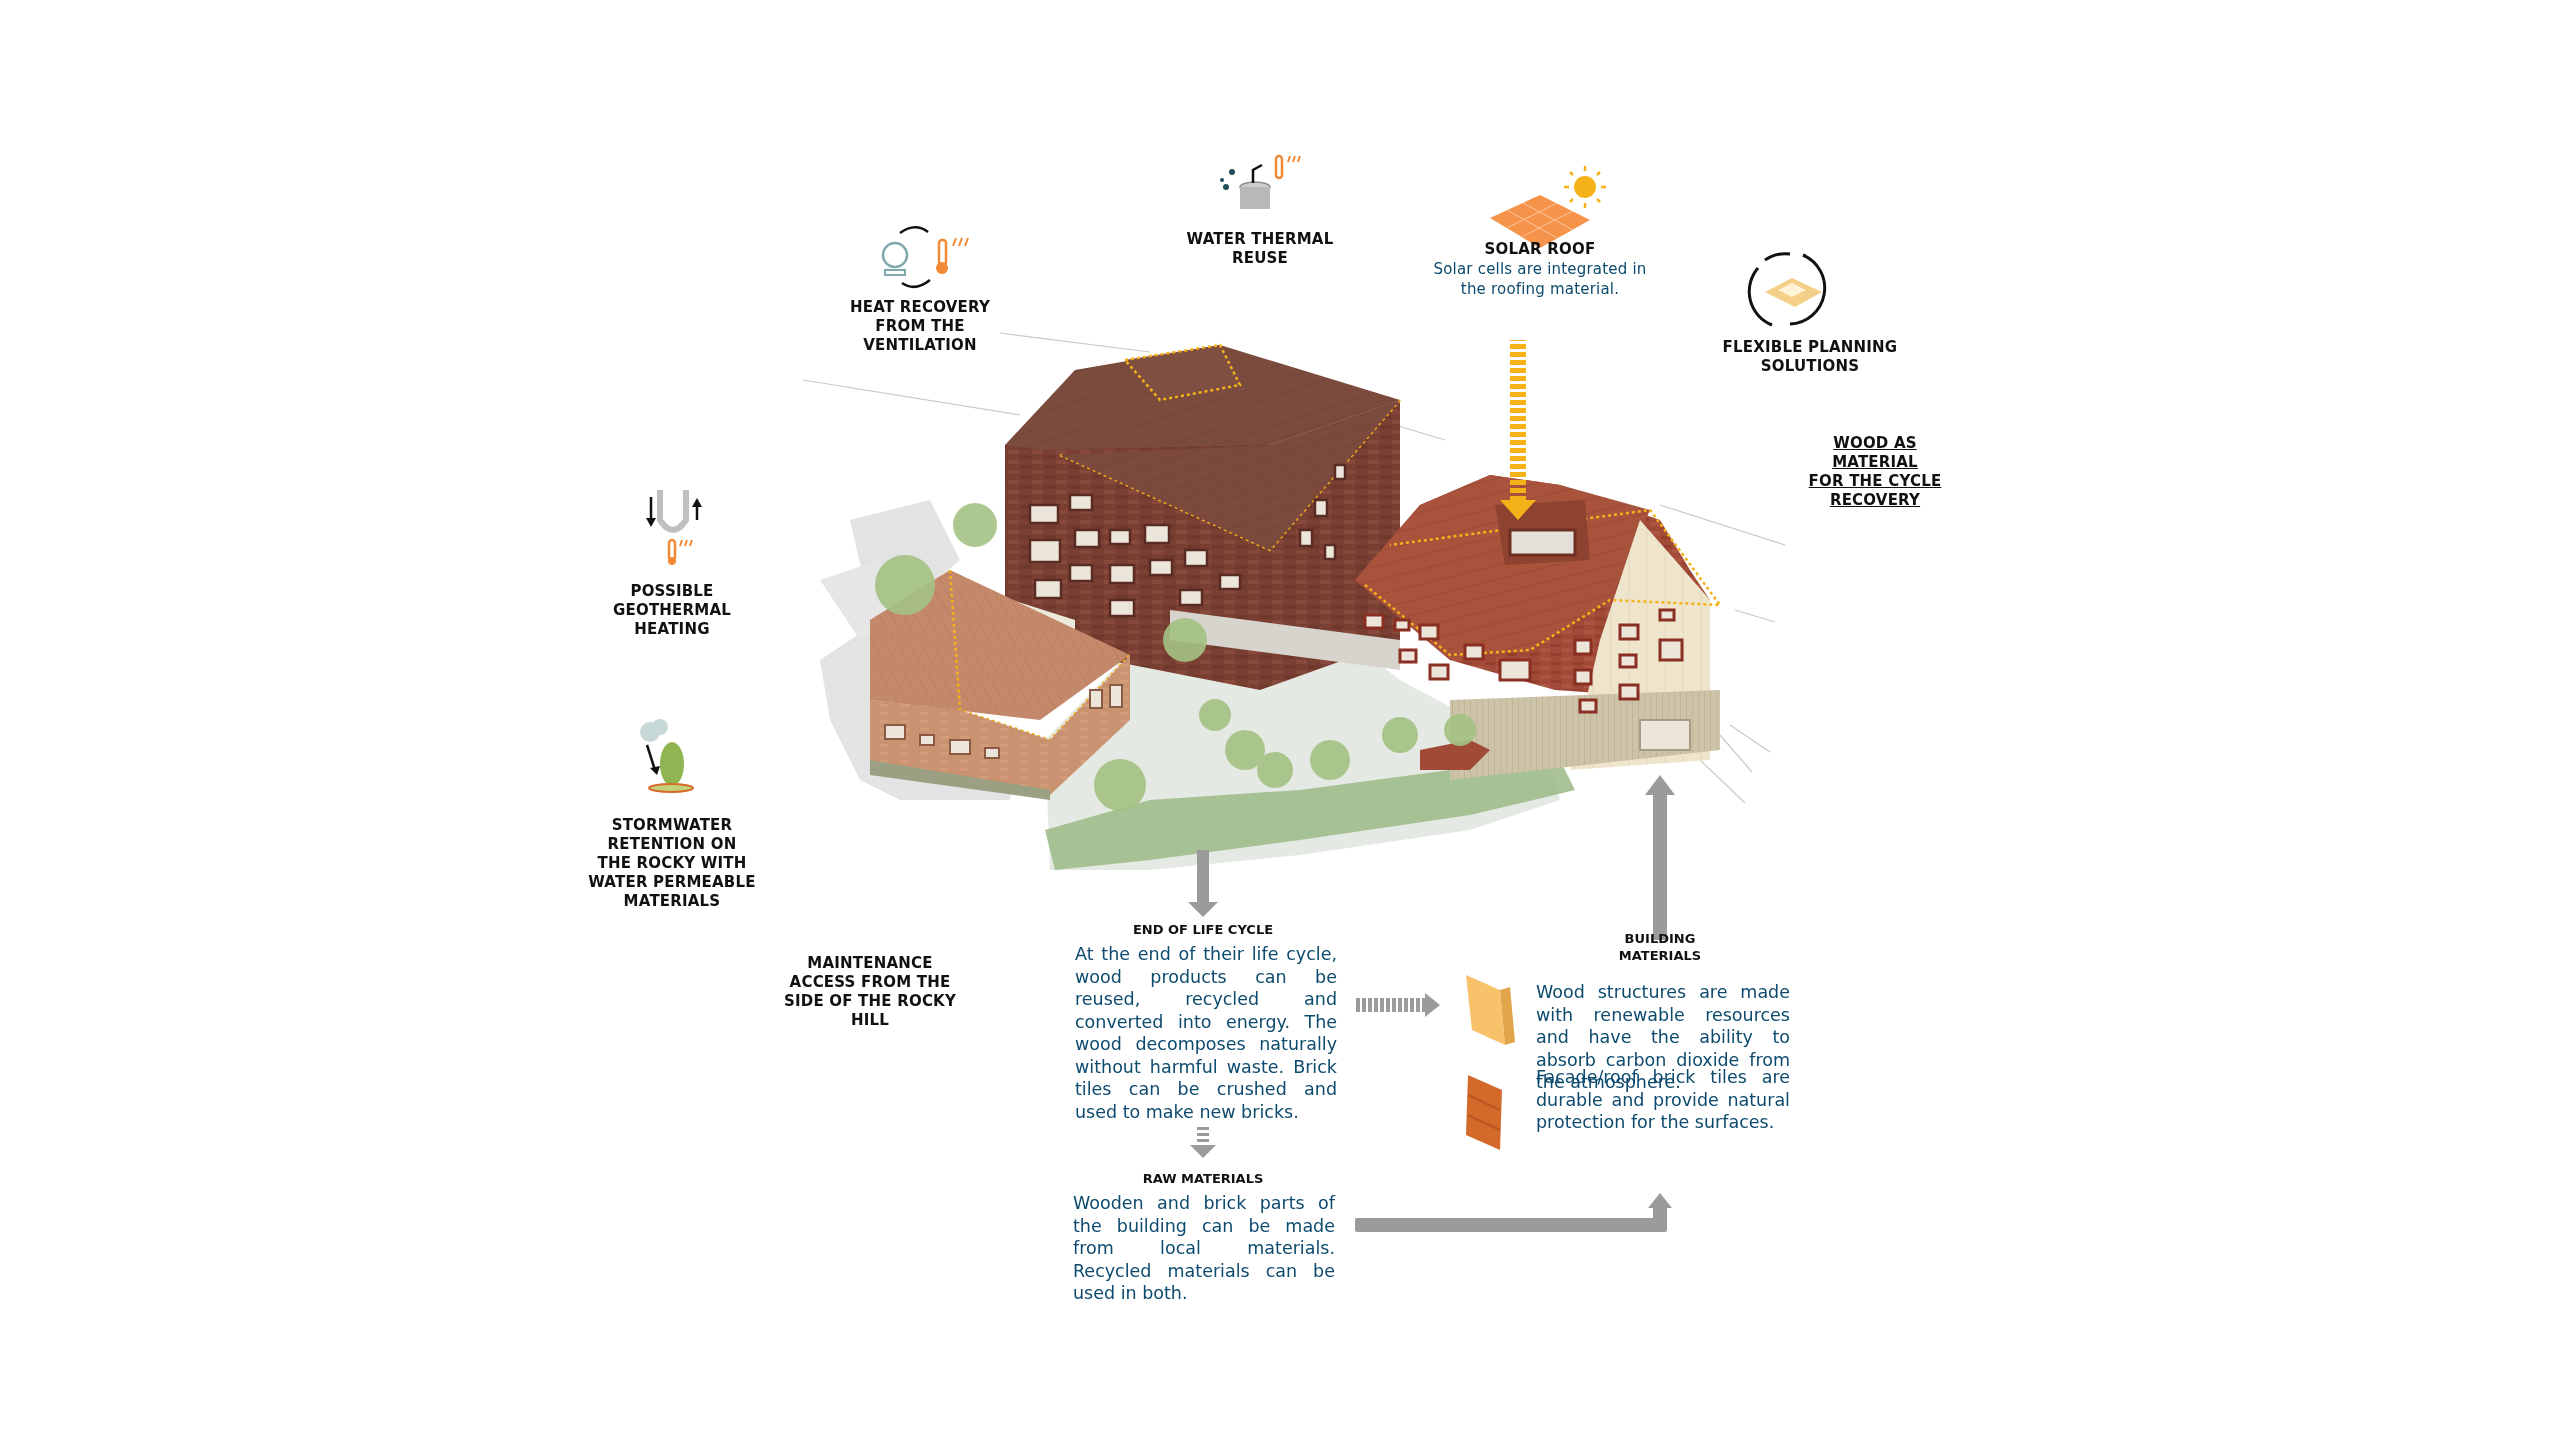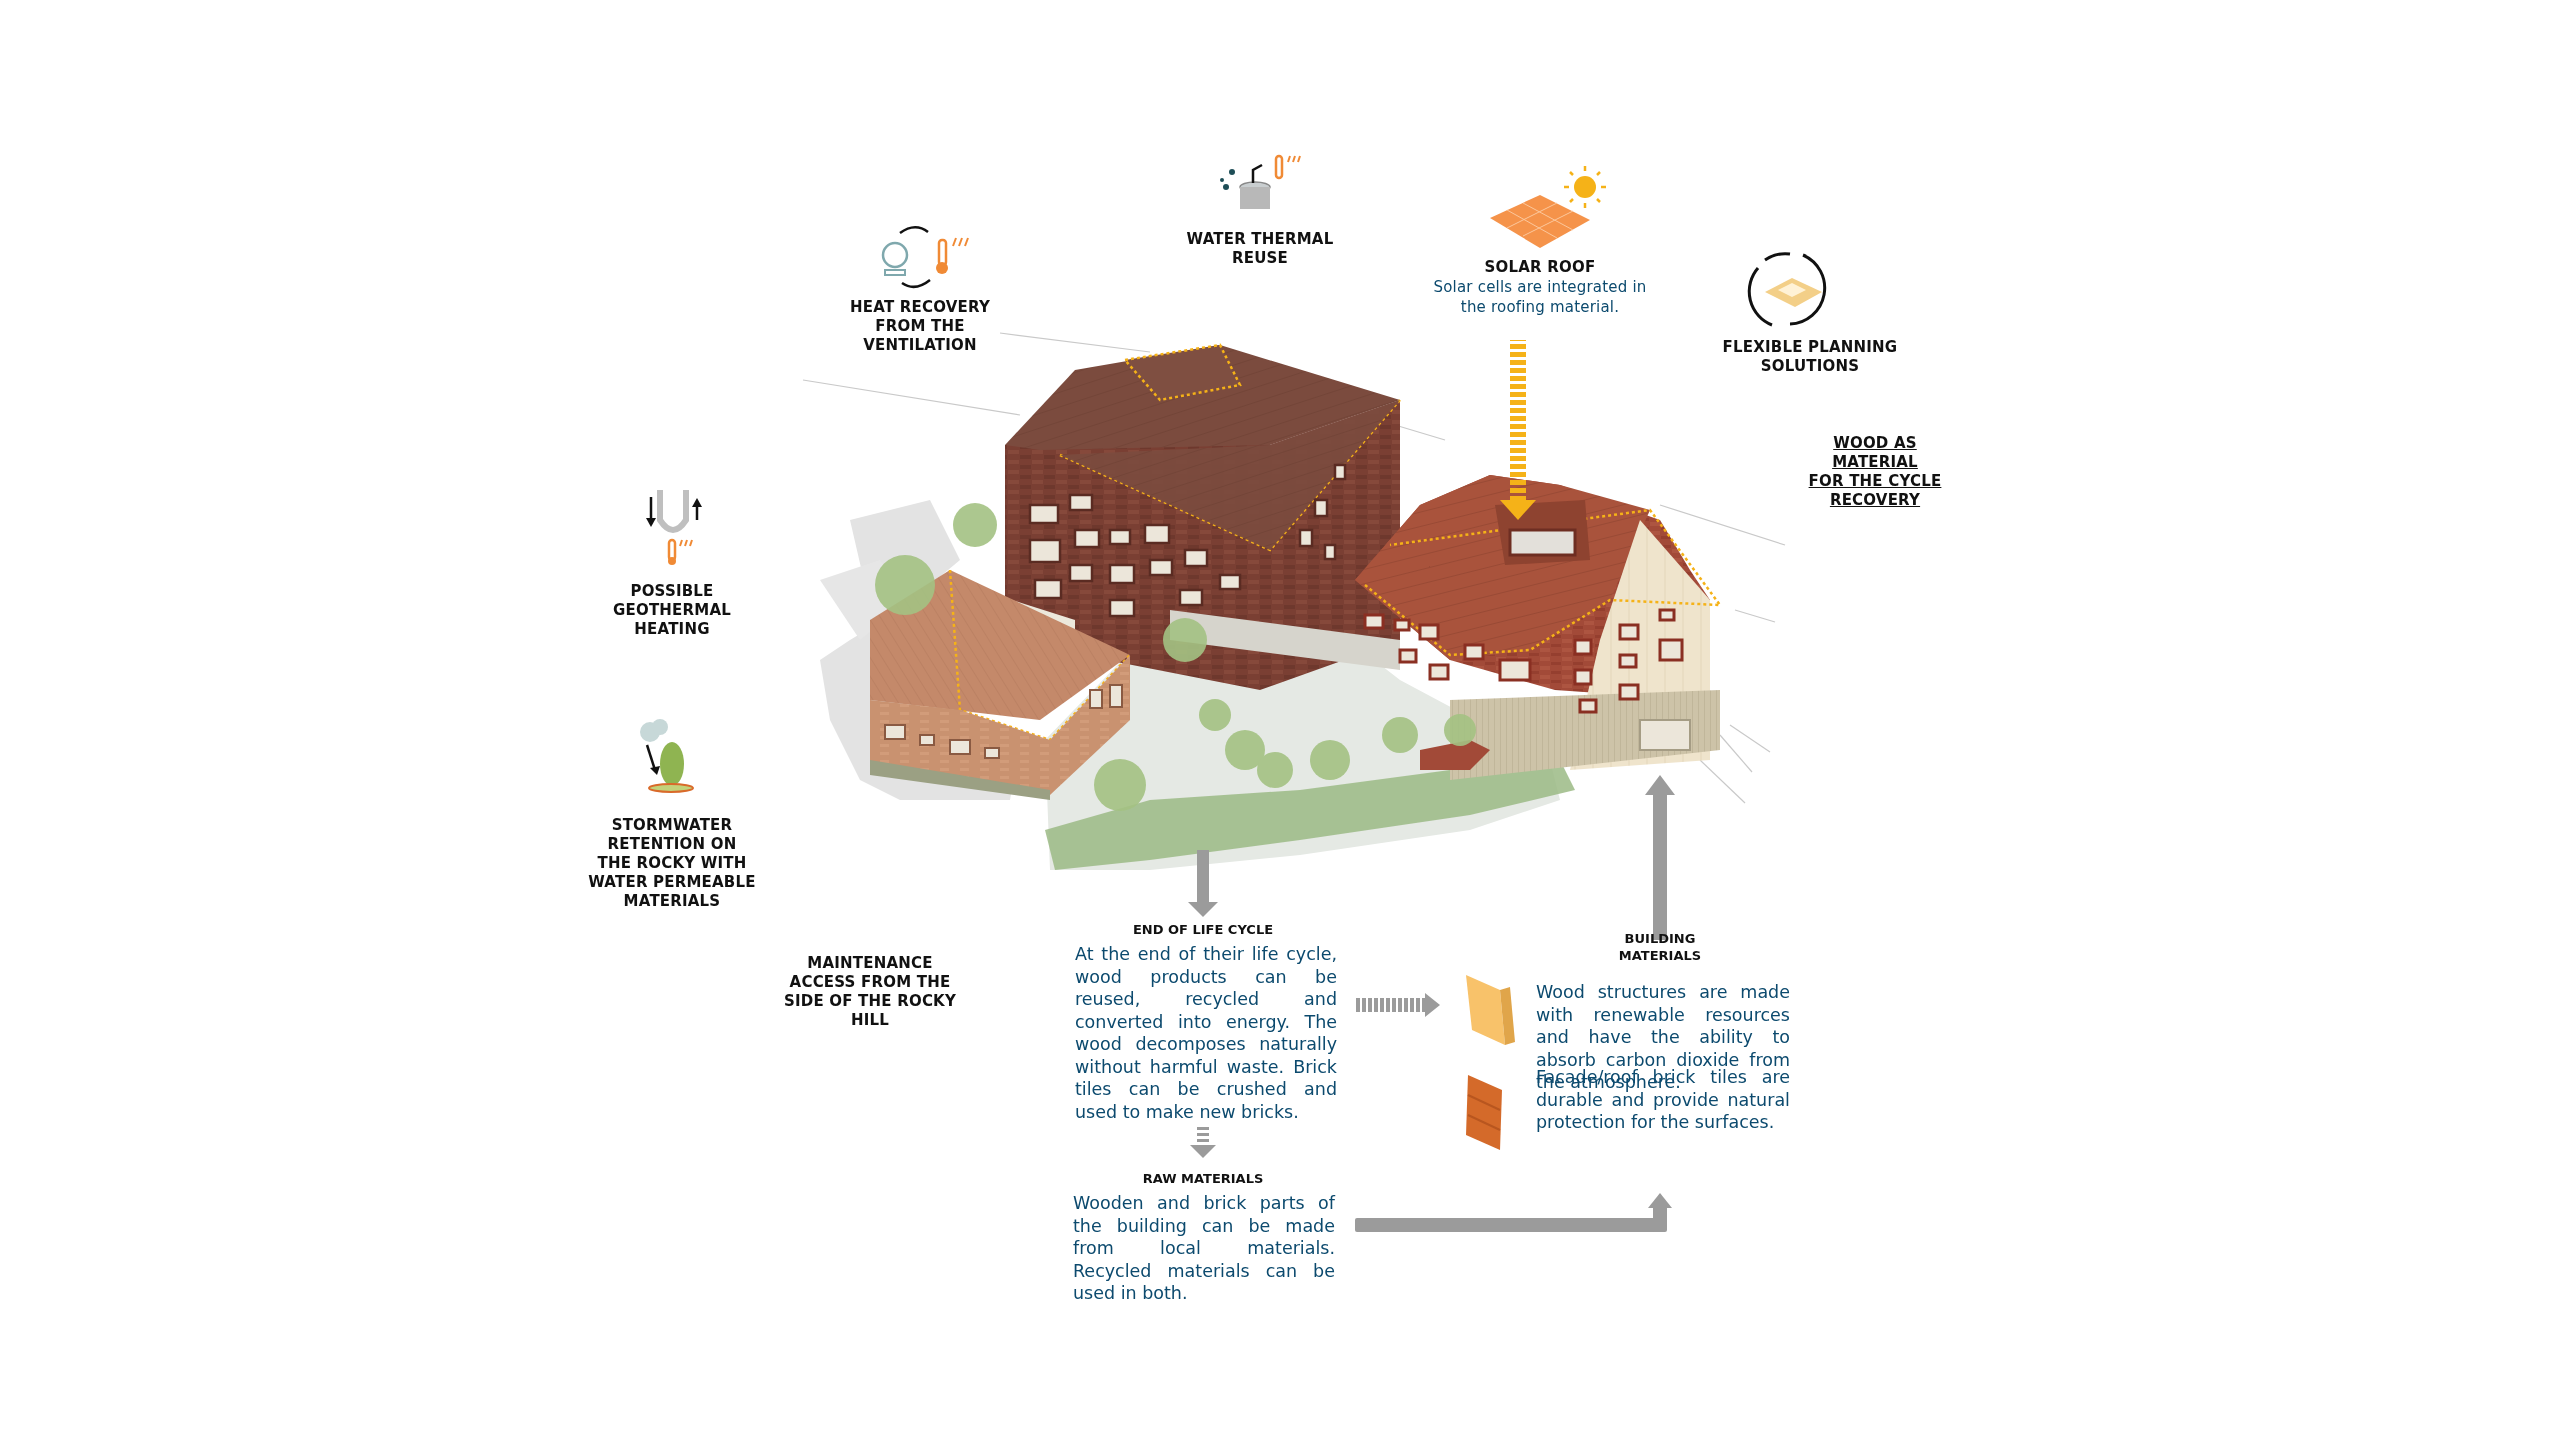--- a/index.html
+++ b/index.html
@@ -280,21 +280,21 @@
   <span class="line">HEAT RECOVERY</span>
   <span class="line">FROM THE</span>
   <span class="line">VENTILATION</span>
 </div>
 
 <div class="label" style="left:1160px; top:230px; width:200px;">
   <span class="line">WATER THERMAL</span>
   <span class="line">REUSE</span>
 </div>
 
-<div class="label" style="left:1400px; top:258px; width:280px;">
+<div class="label" style="left:1400px; top:240px; width:280px;">
   <span class="line">SOLAR ROOF</span>
   <span class="line sub">Solar cells are integrated in</span>
   <span class="line sub">the roofing material.</span>
 </div>
 
 <div class="label" style="left:1690px; top:338px; width:240px;">
   <span class="line">FLEXIBLE PLANNING</span>
   <span class="line">SOLUTIONS</span>
 </div>
 

